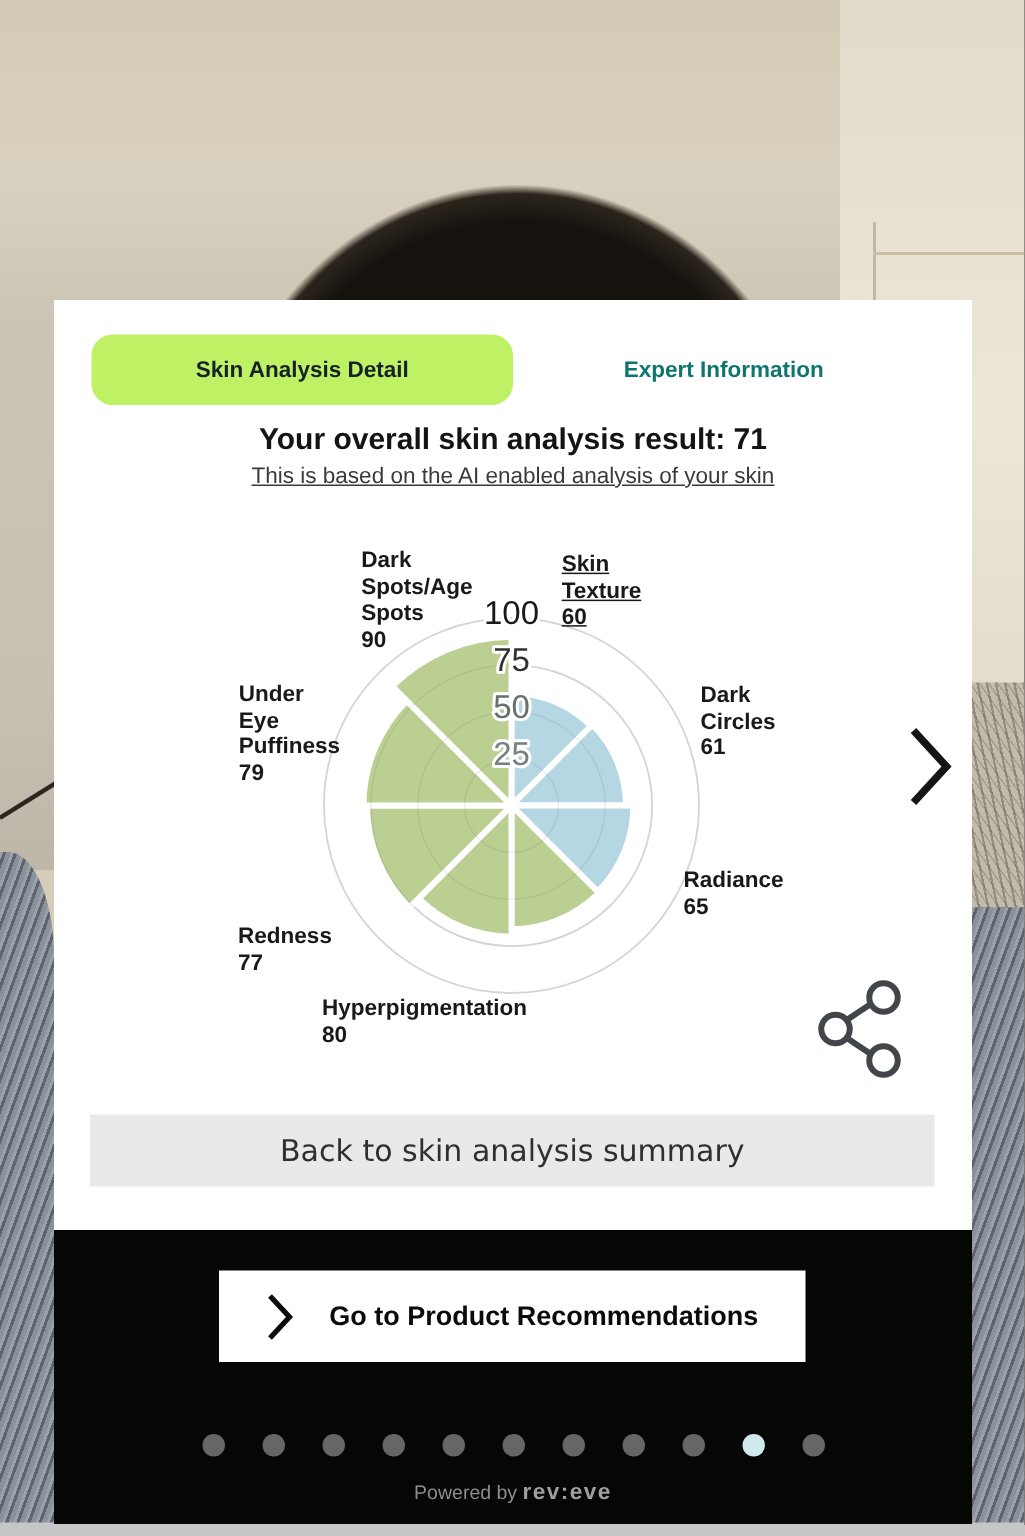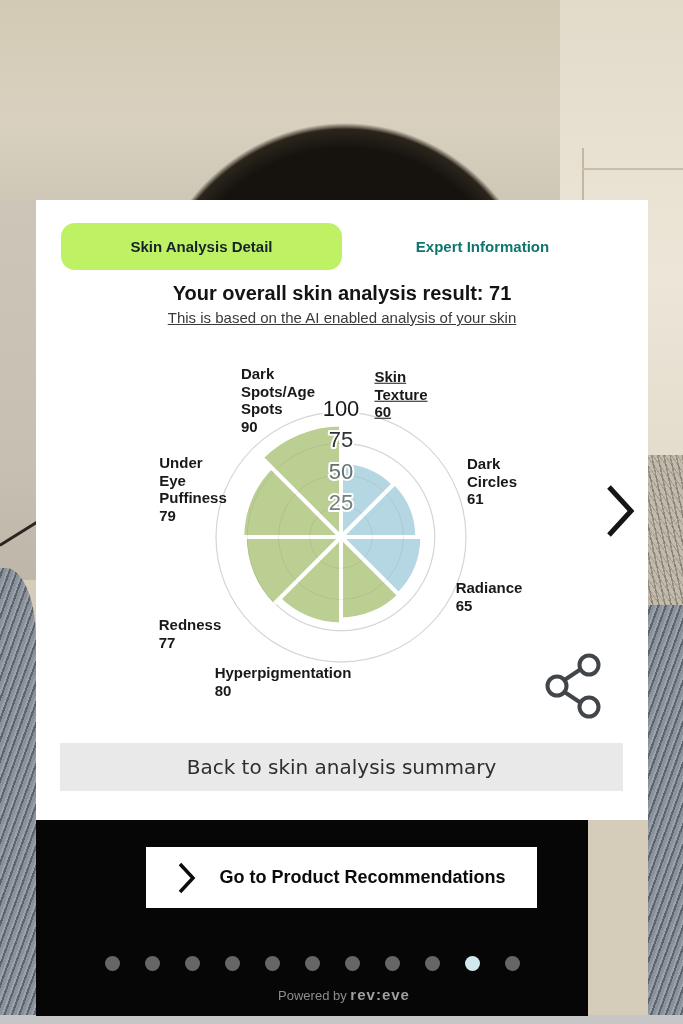--- a/index.html
+++ b/index.html
@@ -51,28 +51,28 @@
     text-align:left;font-size:15px;line-height:17.5px;font-weight:700;color:#191919;}
 
   .next-btn{position:absolute;left:568px;top:283px;width:34px;height:56px;border:none;background:transparent;padding:0;cursor:pointer;}
   .share-btn{position:absolute;left:507px;top:452px;width:62px;height:68px;border:none;background:transparent;padding:0;cursor:pointer;}
 
   .back-btn{position:absolute;left:24px;top:543px;width:563px;height:48px;border:none;
     background:#e9e9e9;font-family:"DejaVu Sans","Liberation Sans",sans-serif;
     font-size:20px;color:#2f2f2f;cursor:pointer;}
 
   
-  .footer{position:absolute;left:36px;top:820px;width:552px;height:196px;background:#060606;}
+  .footer{position:absolute;left:36px;top:820px;width:612px;height:196px;background:#060606;}
   .rec-btn{position:absolute;left:110px;top:27px;width:391px;height:61px;border:none;background:#ffffff;
     display:flex;align-items:center;justify-content:center;gap:22px;cursor:pointer;}
   .rec-btn .lbl{font-size:18px;font-weight:700;color:#0b0b0b;font-family:"Liberation Sans",sans-serif;}
   .dots{position:absolute;left:0;top:136px;width:100%;display:flex;justify-content:center;gap:25px;}
   .dot{width:15px;height:15px;border-radius:50%;background:#666666;cursor:pointer;}
   .dot.active{background:#cfe9ec;}
-  .powered{position:absolute;left:0;top:166px;width:100%;text-align:center;color:#8d8d8d;font-size:13px;margin-left:32px;}
+  .powered{position:absolute;left:0;top:166px;width:100%;text-align:center;color:#8d8d8d;font-size:13px;}
   .powered .brand{font-size:15px;font-weight:700;color:#9f9f9f;letter-spacing:1px;}
 </style>
 </head>
 <body>
 
 <div class="screen">
 
   <div class="bg-top"></div>
   <div class="wall-right">
     <div class="vline"></div>

